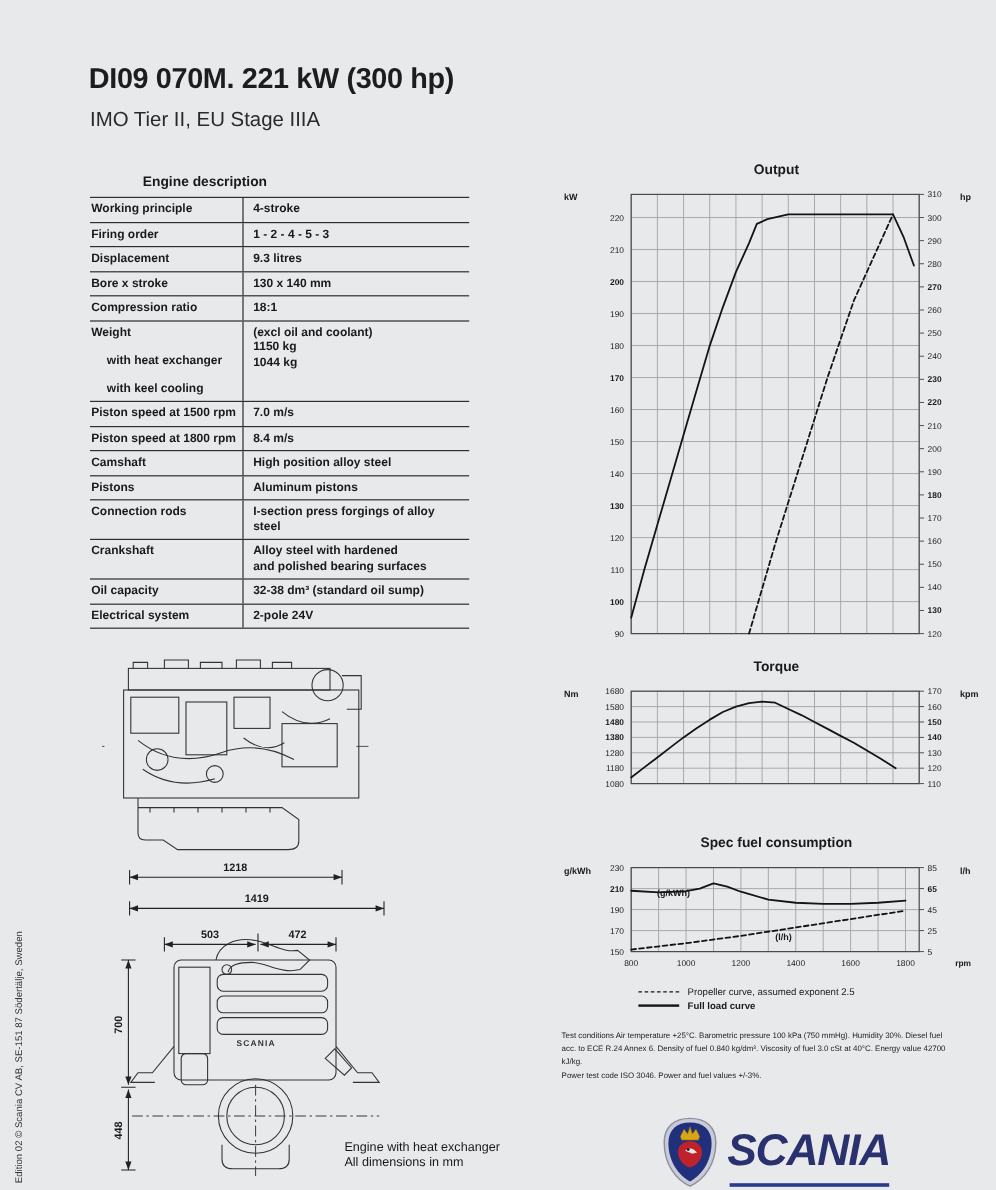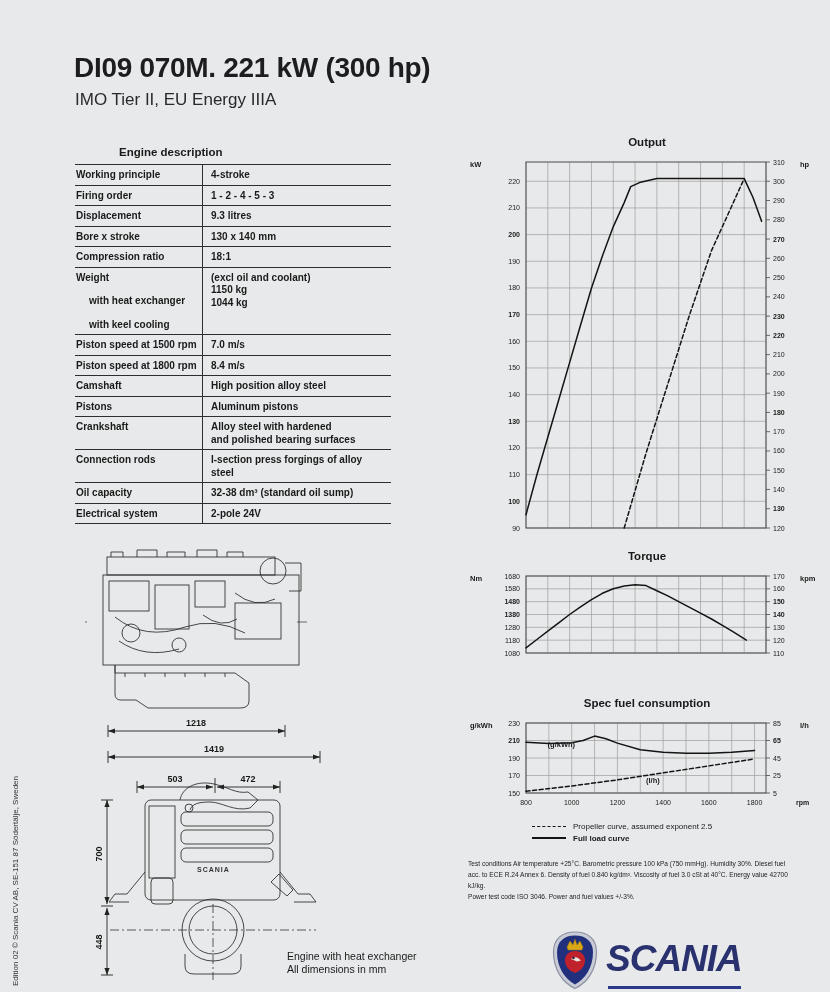--- a/index.html
+++ b/index.html
@@ -1,19 +1,19 @@
 <!DOCTYPE html>
 <html><head>
 <meta charset="utf-8">
 <style>
   html,body{margin:0;padding:0;}
   #page{position:relative;width:830px;height:992px;background:#e8e9ea;overflow:hidden;
         font-family:"Liberation Sans",sans-serif;color:#1a1a1a;}
   .abs{position:absolute;}
-  .title{left:74px;top:52px;font-size:28px;font-weight:700;letter-spacing:-0.3px;color:#1d1d1f;}
+  .title{left:74px;top:52px;font-size:24px;font-weight:700;letter-spacing:-0.3px;color:#1d1d1f;}
   .subtitle{left:75px;top:90px;font-size:17px;font-weight:400;color:#2a2a2c;}
   .tbl-head{left:75px;top:146px;font-size:11.5px;font-weight:700;padding-left:44px;}
   #engine-table{left:75px;top:164px;width:316px;border-top:1px solid #2e2e2e;}
   .trow{display:flex;border-bottom:1px solid #2e2e2e;}
   .tlabel{width:122px;padding:4px 4px 3px 1px;font-size:10px;font-weight:700;line-height:12.5px;}
   .tvalue{flex:1;border-left:1px solid #2e2e2e;padding:4px 4px 3px 8px;font-size:10px;font-weight:700;line-height:12.5px;}
   .subline{padding-left:13px;font-weight:700;margin-top:11px;}
   .chart{position:absolute;left:466px;}
   .chart-title{font-size:11.5px;font-weight:700;margin-left:0;text-align:center;}
   svg text{font-family:"Liberation Sans",sans-serif;}
@@ -31,21 +31,21 @@
   .wordmark-rule{left:608px;top:986px;width:133px;height:3px;background:#2c3a8e;}
   .dim-text{font-size:9px;font-weight:700;fill:#1a1a1a;}
   .draw{stroke:#333;fill:none;stroke-width:0.9;}
 </style>
 </head>
 <body>
 
 <div id="page">
 
   <div class="abs title">DI09 070M. 221 kW (300 hp)</div>
-  <div class="abs subtitle">IMO Tier II, EU Energy IIIA</div>
+  <div class="abs subtitle">IMO Tier II, EU Stage IIIA</div>
 
   <div class="abs tbl-head">Engine description</div>
   <div class="abs" id="engine-table">
       <div class="trow">
         <div class="tlabel">
           <div>Working principle</div>
         </div>
         <div class="tvalue">
           <div>4-stroke</div>
         </div>
@@ -121,33 +121,33 @@
       <div class="trow">
         <div class="tlabel">
           <div>Pistons</div>
         </div>
         <div class="tvalue">
           <div>Aluminum pistons</div>
         </div>
       </div>
       <div class="trow">
         <div class="tlabel">
+          <div>Connection rods</div>
+        </div>
+        <div class="tvalue">
+          <div>I-section press forgings of alloy steel</div>
+        </div>
+      </div>
+      <div class="trow">
+        <div class="tlabel">
           <div>Crankshaft</div>
         </div>
         <div class="tvalue">
           <div>Alloy steel with hardened</div>
           <div>and polished bearing surfaces</div>
-        </div>
-      </div>
-      <div class="trow">
-        <div class="tlabel">
-          <div>Connection rods</div>
-        </div>
-        <div class="tvalue">
-          <div>I-section press forgings of alloy steel</div>
         </div>
       </div>
       <div class="trow">
         <div class="tlabel">
           <div>Oil capacity</div>
         </div>
         <div class="tvalue">
           <div>32-38 dm³ (standard oil sump)</div>
         </div>
       </div>

